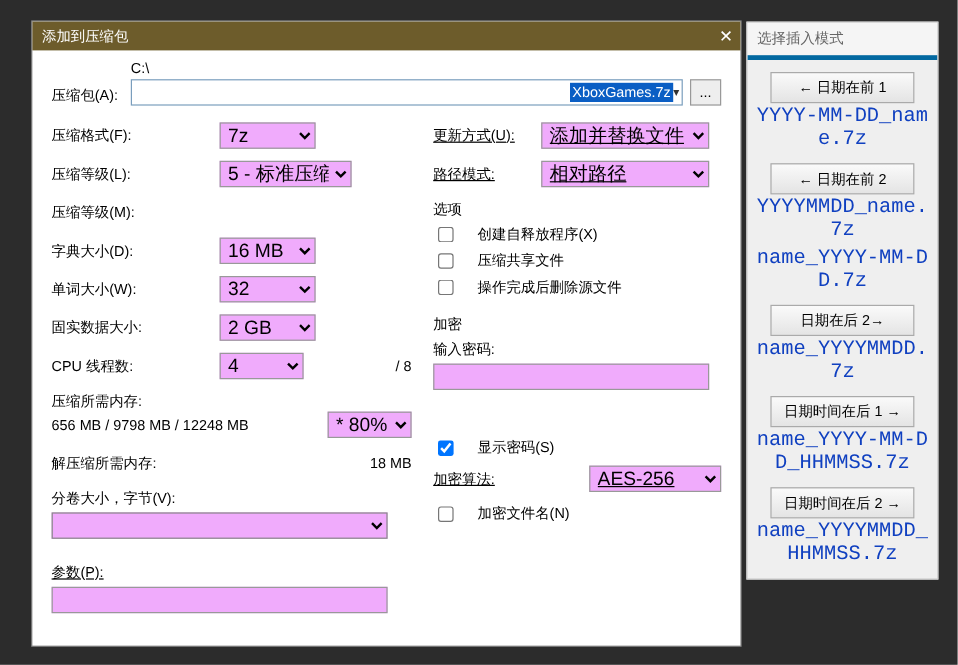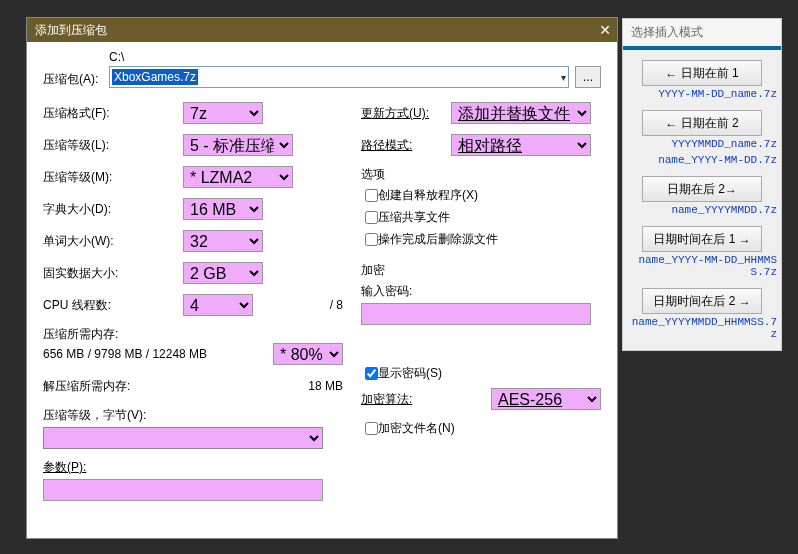--- a/index.html
+++ b/index.html
@@ -76,40 +76,40 @@
   }
   .path-select .val {
     background: #0a5ec4;
     color: #fff;
     padding: 1px 2px;
     display: inline-block;
   }
   .path-select {
     display: flex;
     align-items: center;
-    justify-content: space-between;
+    justify-content: flex-end;
     padding: 0 2px 0 2px;
   }
   .chev {
     font-size: 10px;
     color: #333;
   }
   .btn-dots {
     width: 26px;
     height: 22px;
     border: 1px solid #999;
     background: #eee;
     text-align: center;
     line-height: 20px;
     cursor: pointer;
   }
   .mem { color: #000; font-size: 12px; }
   .mem-row { margin-bottom: 10px; }
   .fieldset-label { margin: 4px 0 4px 0; }
-  .chk-line { display: flex; align-items: center; gap: 0; margin-bottom: 5px; font-size: 12px; margin-left: 4px;}
+  .chk-line { display: flex; align-items: center; gap: 20px; margin-bottom: 5px; font-size: 12px; margin-left: 4px;}
   .chk-line input { margin:0; }
   .full-input { width: 230px; height: 24px; border:1px solid #888; }
   .indent { margin-left: 0px; }
   .wide-input { width: 270px; }
   .wide-input2 { width: 270px; height:22px; border:1px solid #888;}
   
   .panel {
     position: absolute;
     left: 622px;
     top: 18px;
@@ -130,23 +130,23 @@
     width: 120px;
     height: 26px;
     background: linear-gradient(#fafafa,#e4e4e4);
     border: 1px solid #aaa;
     text-align: center;
     line-height: 24px;
     font-size: 12px;
     cursor: pointer;
   }
   .pcode {
-    text-align: right;
+    text-align: center;
     font-family: "Courier New", monospace;
-    font-size: 11px;
+    font-size: 17px;
     color: #1040c0;
     margin-bottom: 4px;
     padding: 0 4px;
     word-break: break-all;
   }
   .row2 { display:flex; align-items:center; margin-bottom:10px;text-decoration:underline;}
   .row2 .lblr { width:90px;}
   .rsel { width:140px;}
   .cols { display:flex; gap:18px;}
   .lcol { flex:0 0 300px;}
@@ -182,21 +182,20 @@
           <div class="row">
             <span class="lblw">压缩格式(F):</span>
             <select class="sel80"><option>7z</option></select>
           </div>
           <div class="row">
             <span class="lblw">压缩等级(L):</span>
             <select class="sel110"><option>5 - 标准压缩</option></select>
           </div>
           <div class="row">
             <span class="lblw">压缩等级(M):</span>
-            <select class="sel110"><option>* LZMA2</option></select>
           </div>
           <div class="row">
             <span class="lblw">字典大小(D):</span>
             <select class="sel80"><option>16 MB</option></select>
           </div>
           <div class="row">
             <span class="lblw">单词大小(W):</span>
             <select class="sel80"><option>32</option></select>
           </div>
           <div class="row">
@@ -213,24 +212,24 @@
             <div style="display:flex; align-items:center;">
               <span class="mem">656 MB / 9798 MB / 12248 MB</span>
               <select class="sel70" style="margin-left:auto;"><option>* 80%</option></select>
             </div>
           </div>
           <div class="row">
             <span style="flex:1;">解压缩所需内存:</span>
             <span>18 MB</span>
           </div>
           <div>
-            <div style="margin-bottom:3px;">压缩等级，字节(V):</div>
+            <div style="margin-bottom:3px;">分卷大小，字节(V):</div>
             <select class="wide-input" style="height:22px;border:1px solid #888;width:280px;"><option></option></select>
           </div>
-          <div style="margin-top:10px;text-decoration:underline;">
+          <div style="margin-top:20px;text-decoration:underline;">
             <div style="margin-bottom:3px;">参数(P):</div>
             <input type="text" class="wide-input2" style="width: 280px;">
           </div>
         </div>
 
         <div class="rcol">
           <div class="row2">
             <span class="lblr">更新方式(U):</span>
             <select class="rsel"><option>添加并替换文件</option></select>
           </div>

